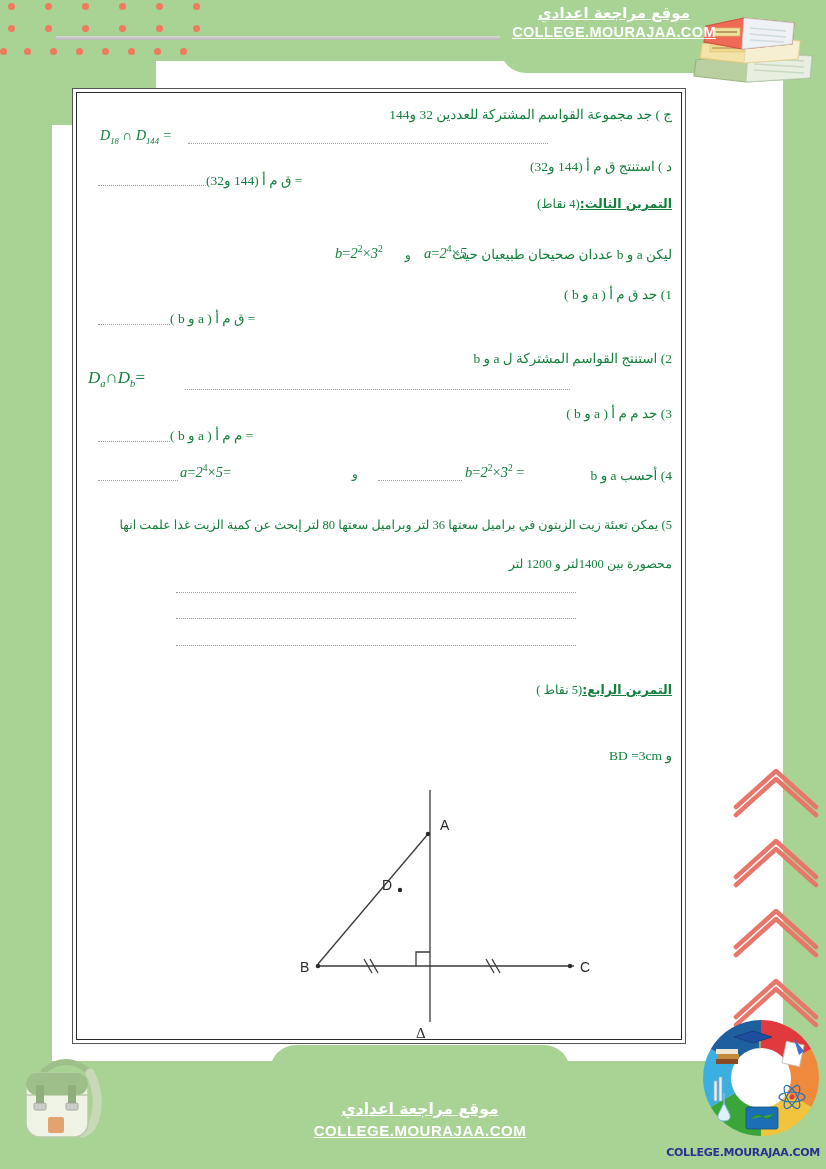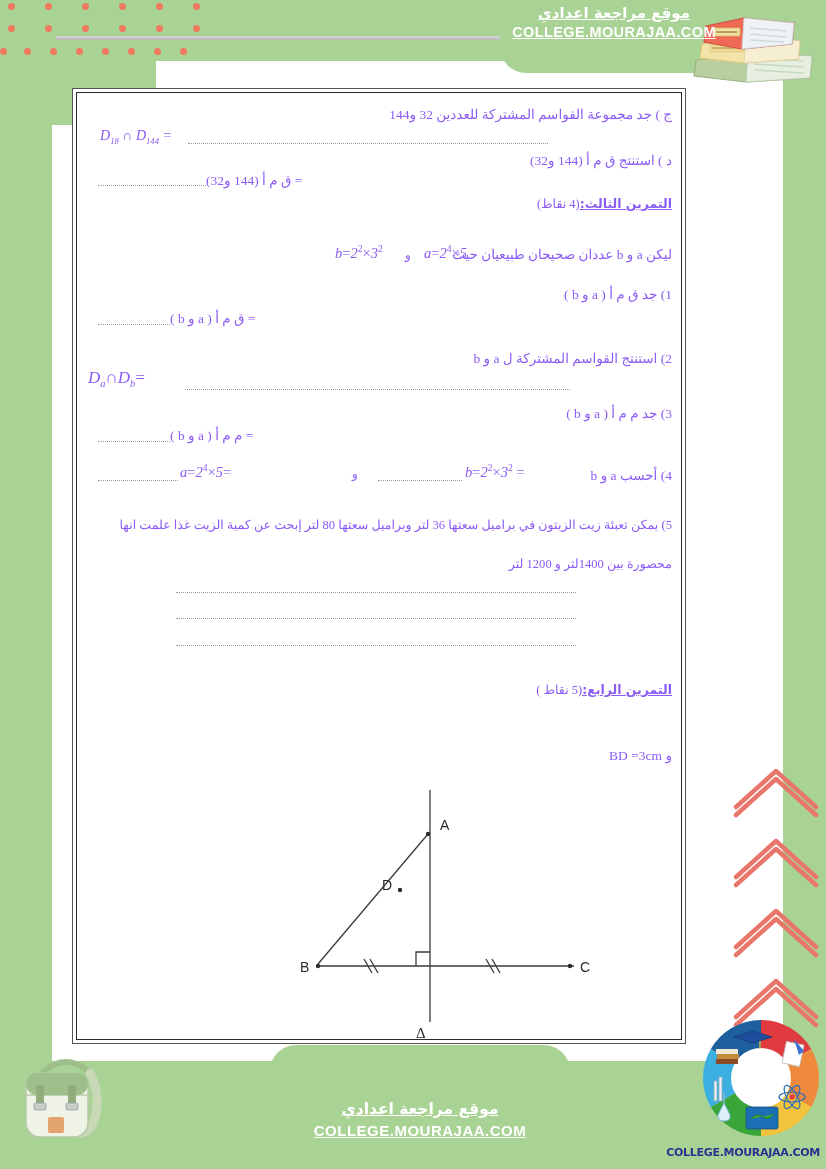--- a/index.html
+++ b/index.html
@@ -143,21 +143,21 @@
     border: 1px solid #2a2a2a;
     background: #ffffff;
   }
 
   
   .content {
     position: absolute;
     left: 80px; top: 96px;
     width: 596px; height: 938px;
     direction: rtl;
-    color: #8b5cf6;
+    color: #15803d;
   }
 
   .ln {
     position: absolute;
     white-space: nowrap;
     font-family: "Liberation Serif", serif;
   }
   .ar {
     font-size: 13.5px;
     direction: rtl;
@@ -355,21 +355,21 @@
   <div class="frame-outer"></div>
   <div class="frame-inner"></div>
 
   <div class="content">
 
     <div class="ln ar" style="right:4px; top:10px;">ج ) جد مجموعة  القواسم المشتركة  للعددين 32 و144</div>
 
     <div class="ln mth" style="left:20px; top:32px; font-size:14px;">D<sub>18</sub> ∩ D<sub>144</sub> =</div>
     <div class="rule" style="left:108px; top:46px; width:360px;"></div>
 
-    <div class="ln ar" style="right:4px; top:56px;margin-left:48px;">د )   استنتج    ق م أ (144 و32)</div>
+    <div class="ln ar" style="right:4px; top:62px;margin-left:48px;">د )   استنتج    ق م أ (144 و32)</div>
 
     <div class="ln ar" style="left:126px; top:76px;">= ق م أ (144  و32)</div>
     <div class="rule" style="left:18px; top:88px; width:108px;"></div>
 
     <div class="ln ex-head" style="right:4px; top:100px;"><u>التمرين الثالث:</u><span class="ex-pts">(4 نقاط)</span></div>
 
     <div class="ln ar" style="right:4px; top:150px;">ليكن  a  و  b   عددان صحيحان طبيعيان حيث</div>
     <div class="ln mth" style="left:344px; top:147px; font-size:14.5px;">a<span class="up">=</span>2<sup>4</sup><span class="up">×</span>5</div>
     <div class="ln ar" style="left:325px; top:152px; font-size:12px;">و</div>
     <div class="ln mth" style="left:255px; top:147px; font-size:14.5px;">b<span class="up">=</span>2<sup>2</sup><span class="up">×</span>3<sup>2</sup></div>

